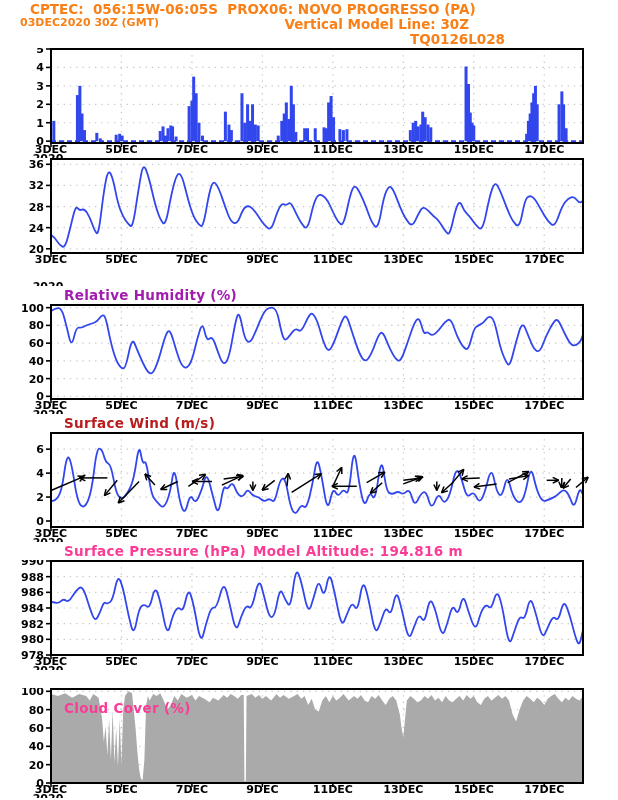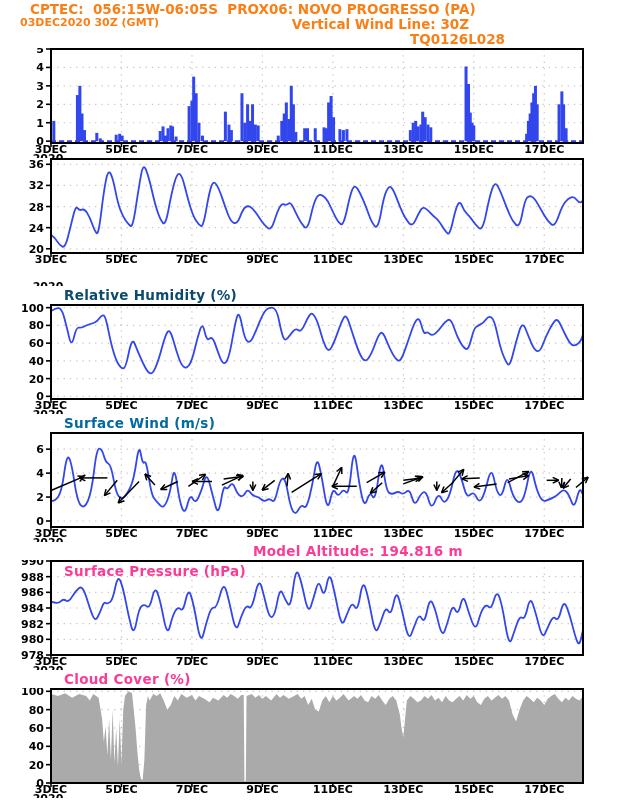--- a/index.html
+++ b/index.html
@@ -19,21 +19,21 @@
   .yearclip{position:absolute;left:31px;top:124px;width:34px;height:4px;overflow:hidden;}
   .yearclip span{display:block;font-size:11px;font-weight:700;color:#000;line-height:11px;margin-top:-1px;text-align:center;width:34px;}
 </style>
 </head>
 <body>
 
 <div class="meteogram">
   <div class="header">
     <div class="h1" style="color: rgb(248, 128, 23);">CPTEC:  056:15W-06:05S  PROX06: NOVO PROGRESSO (PA)</div>
     <div class="h2l" style="color: rgb(248, 128, 23);">03DEC2020 30Z (GMT)</div>
-    <div class="h2r" style="color: rgb(248, 128, 23);">Vertical Wind Line: 30Z</div>
+    <div class="h2r" style="color: rgb(248, 128, 23);">Vertical Model Line: 30Z</div>
   </div>
 
   <div class="panel">
     <div class="titlerow">
       <span class="tqlabel" style="color: rgb(248, 128, 23); margin-left: 28px;">TQ0126L028</span>
     </div>
     <svg width="618" height="106" viewBox="0 0 618 106">
         <defs>
           <clipPath id="clip0">
             <rect x="52" y="1" width="530" height="94"></rect>
@@ -217,21 +217,21 @@
         <line x1="544.2450331125827" y1="95" x2="544.2450331125827" y2="99" stroke="#000" stroke-width="1.6"></line>
         <text x="544.2450331125827" y="105" text-anchor="middle">17DEC</text>
       </svg>
     <div class="yearclip">
         <span>2020</span>
       </div>
   </div>
 
   <div class="panel">
     <div class="titlerow">
-      <span class="ptitle" style="color: #0c4a6e;">Relative Humidity (%)</span>
+      <span class="ptitle" style="color: #a21caf;">Relative Humidity (%)</span>
     </div>
     <svg width="618" height="106" viewBox="0 0 618 106">
         <defs>
           <clipPath id="clip2">
             <rect x="52" y="1" width="530" height="94"></rect>
           </clipPath>
         </defs>
         <line x1="121.46357615894038" y1="1" x2="121.46357615894038" y2="95" stroke="#c6c6c6" stroke-width="1.2" stroke-dasharray="1.3 5"></line>
         <line x1="191.92715231788077" y1="1" x2="191.92715231788077" y2="95" stroke="#c6c6c6" stroke-width="1.2" stroke-dasharray="1.3 5"></line>
         <line x1="262.3907284768212" y1="1" x2="262.3907284768212" y2="95" stroke="#c6c6c6" stroke-width="1.2" stroke-dasharray="1.3 5"></line>
@@ -278,21 +278,21 @@
         <line x1="544.2450331125827" y1="95" x2="544.2450331125827" y2="99" stroke="#000" stroke-width="1.6"></line>
         <text x="544.2450331125827" y="105" text-anchor="middle">17DEC</text>
       </svg>
     <div class="yearclip">
         <span>2020</span>
       </div>
   </div>
 
   <div class="panel">
     <div class="titlerow">
-      <span class="ptitle" style="color: #0369a1;">Surface Wind (m/s)</span>
+      <span class="ptitle" style="color: #b91c1c;">Surface Wind (m/s)</span>
     </div>
     <svg width="618" height="106" viewBox="0 0 618 106">
         <defs>
           <clipPath id="clip3">
             <rect x="52" y="1" width="530" height="94"></rect>
           </clipPath>
         </defs>
         <line x1="121.46357615894038" y1="1" x2="121.46357615894038" y2="95" stroke="#c6c6c6" stroke-width="1.2" stroke-dasharray="1.3 5"></line>
         <line x1="191.92715231788077" y1="1" x2="191.92715231788077" y2="95" stroke="#c6c6c6" stroke-width="1.2" stroke-dasharray="1.3 5"></line>
         <line x1="262.3907284768212" y1="1" x2="262.3907284768212" y2="95" stroke="#c6c6c6" stroke-width="1.2" stroke-dasharray="1.3 5"></line>
@@ -457,21 +457,21 @@
         <line x1="544.2450331125827" y1="95" x2="544.2450331125827" y2="99" stroke="#000" stroke-width="1.6"></line>
         <text x="544.2450331125827" y="105" text-anchor="middle">17DEC</text>
       </svg>
     <div class="yearclip">
         <span>2020</span>
       </div>
   </div>
 
   <div class="panel">
     <div class="titlerow">
-      <span class="ptitle" style="color: rgb(250, 60, 150); margin-top: 20px;">Surface Pressure (hPa)</span>
+      <span class="ptitle" style="color: rgb(250, 60, 150);">Surface Pressure (hPa)</span>
       <span class="ptitle two" style="color: rgb(250, 60, 150);">Model Altitude: 194.816 m</span>
     </div>
     <svg width="618" height="106" viewBox="0 0 618 106">
         <defs>
           <clipPath id="clip4">
             <rect x="52" y="1" width="530" height="94"></rect>
           </clipPath>
         </defs>
         <line x1="121.46357615894038" y1="1" x2="121.46357615894038" y2="95" stroke="#c6c6c6" stroke-width="1.2" stroke-dasharray="1.3 5"></line>
         <line x1="191.92715231788077" y1="1" x2="191.92715231788077" y2="95" stroke="#c6c6c6" stroke-width="1.2" stroke-dasharray="1.3 5"></line>
@@ -522,21 +522,21 @@
         <line x1="544.2450331125827" y1="95" x2="544.2450331125827" y2="99" stroke="#000" stroke-width="1.6"></line>
         <text x="544.2450331125827" y="105" text-anchor="middle">17DEC</text>
       </svg>
     <div class="yearclip">
         <span>2020</span>
       </div>
   </div>
 
   <div class="panel">
     <div class="titlerow">
-      <span class="ptitle" style="color: rgb(250, 60, 150);">Cloud Cover (%)</span>
+      <span class="ptitle" style="color: rgb(250, 60, 150); margin-top: 29px;">Cloud Cover (%)</span>
     </div>
     <svg width="618" height="106" viewBox="0 0 618 106">
         <defs>
           <clipPath id="clip5">
             <rect x="52" y="1" width="530" height="94"></rect>
           </clipPath>
         </defs>
         <line x1="121.46357615894038" y1="1" x2="121.46357615894038" y2="95" stroke="#c6c6c6" stroke-width="1.2" stroke-dasharray="1.3 5"></line>
         <line x1="191.92715231788077" y1="1" x2="191.92715231788077" y2="95" stroke="#c6c6c6" stroke-width="1.2" stroke-dasharray="1.3 5"></line>
         <line x1="262.3907284768212" y1="1" x2="262.3907284768212" y2="95" stroke="#c6c6c6" stroke-width="1.2" stroke-dasharray="1.3 5"></line>

